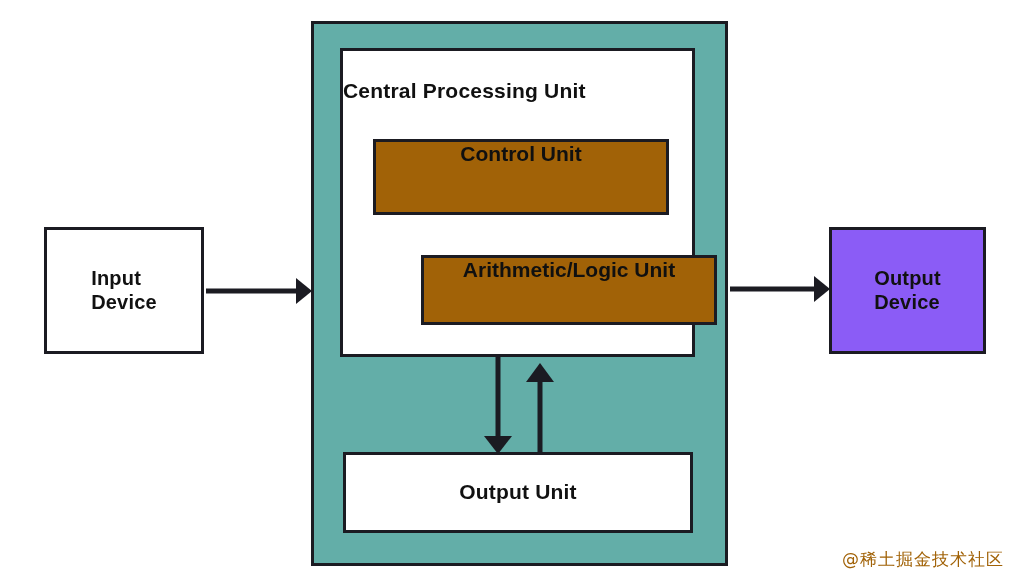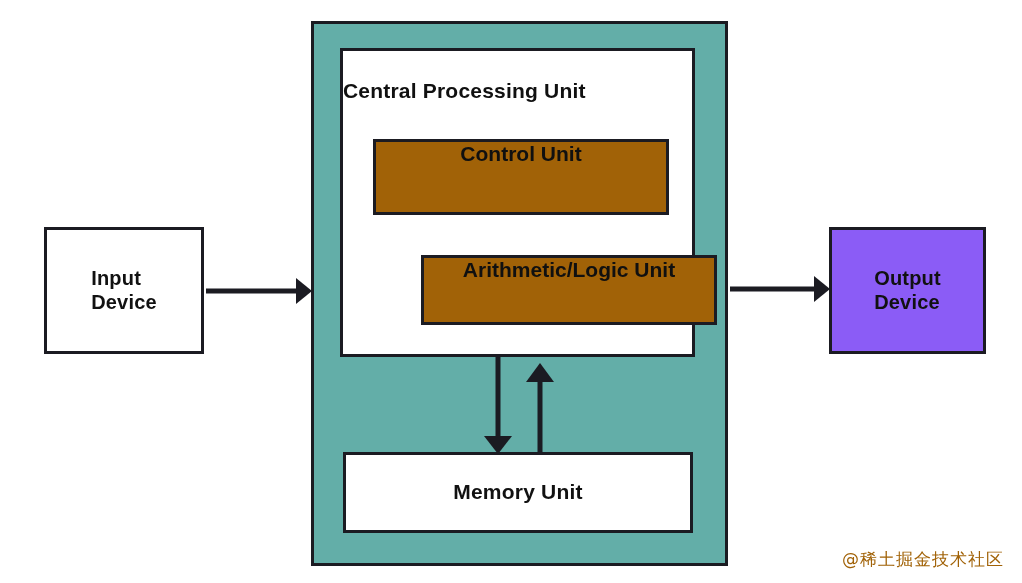--- a/index.html
+++ b/index.html
@@ -158,21 +158,21 @@
     <div class="pink-unit" id="control-unit">
       <span>Control Unit</span>
     </div>
 
     <div class="pink-unit" id="alu-unit">
       <span>Arithmetic/Logic Unit</span>
     </div>
   </div>
 
   <div class="box" id="memory-unit">
-    <span>Memory Unit</span>
+    <span>Output Unit</span>
   </div>
 
   <div class="box" id="input-device">
     <span>Input
 Device</span>
   </div>
 
   <div class="box" id="output-device">
     <span>Output
 Device</span>

